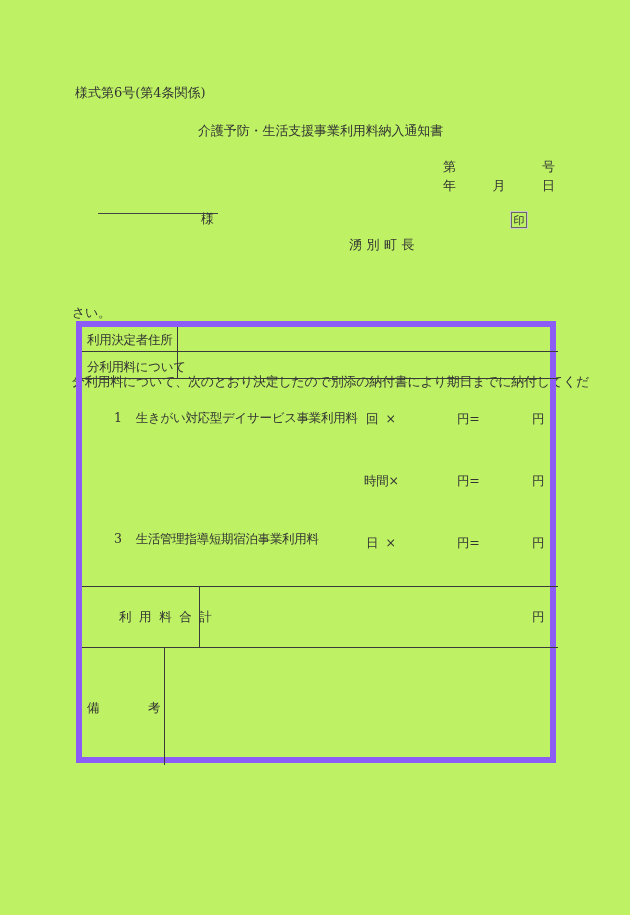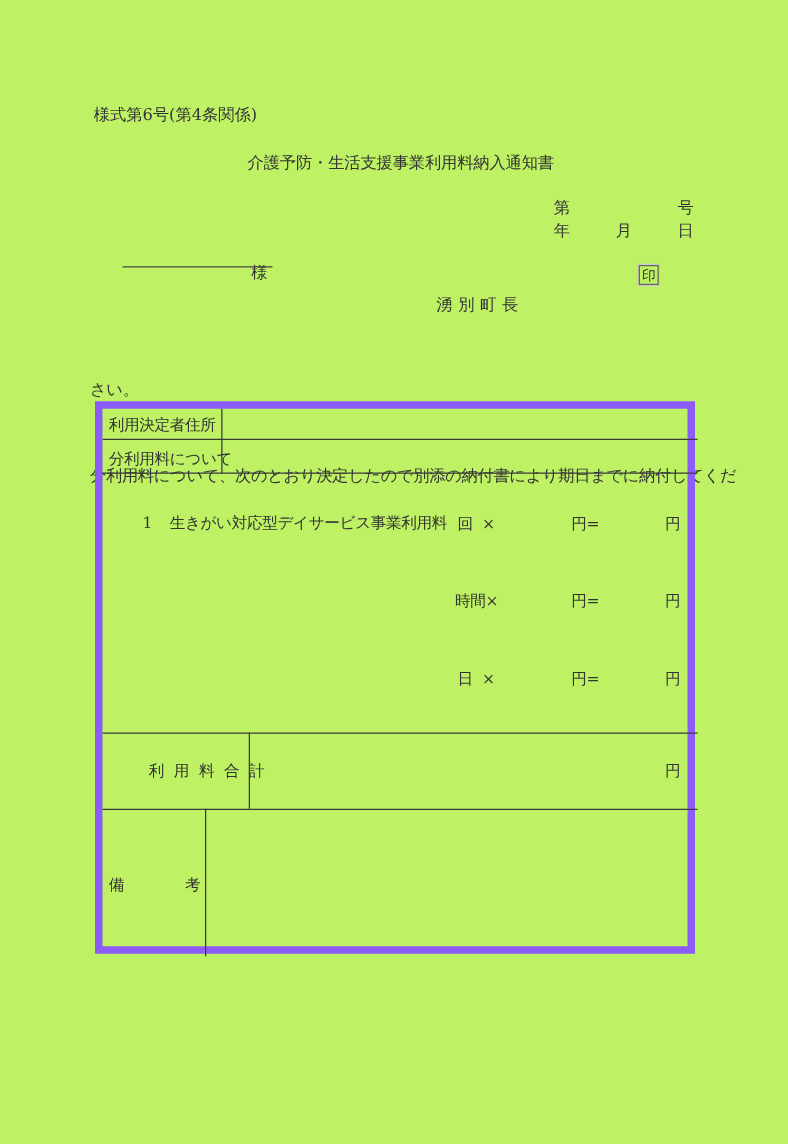--- a/index.html
+++ b/index.html
@@ -99,20 +99,23 @@
       <span>1</span><span class="num-gap">生きがい対応型デイサービス事業利用料</span>
     </div>
     <div class="cell" style="left:284px; top:84px">回  ×</div>
     <div class="cell" style="left:375px; top:84px">円=</div>
     <div class="cell" style="left:450px; top:84px">円</div>
 
     <div class="cell" style="left:282px; top:146px">時間×</div>
     <div class="cell" style="left:375px; top:146px">円=</div>
     <div class="cell" style="left:450px; top:146px">円</div>
 
+    <div class="cell" style="left:10px; top:189px">
+      <span>3</span><span class="num-gap">生活管理指導短期宿泊事業利用料</span>
+    </div>
     <div class="cell" style="left:284px; top:208px">日  ×</div>
     <div class="cell" style="left:375px; top:208px">円=</div>
     <div class="cell" style="left:450px; top:208px">円</div>
 
     <div class="cell total-lbl" style="left:5px; top:282px">利 用 料 合 計</div>
     <div class="cell" style="left:120px; top:262px; width:330px; height:56px"></div>
     <div class="cell" style="left:450px; top:282px">円</div>
 
     <div class="cell" style="left:5px; top:373px">備　　　　考</div>
     <div class="cell" style="left:85px; top:323px; width:390px; height:113px"></div>

